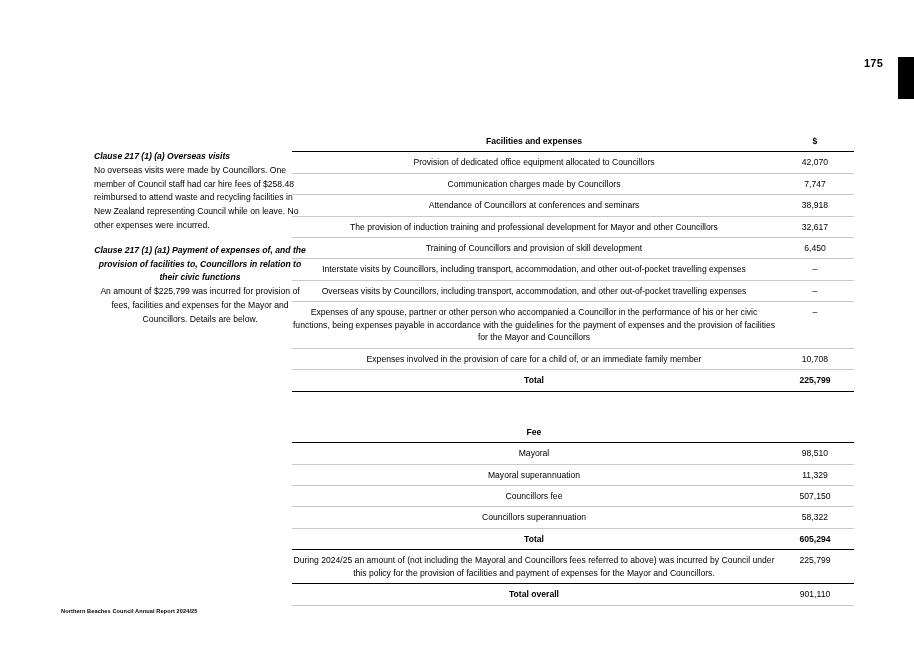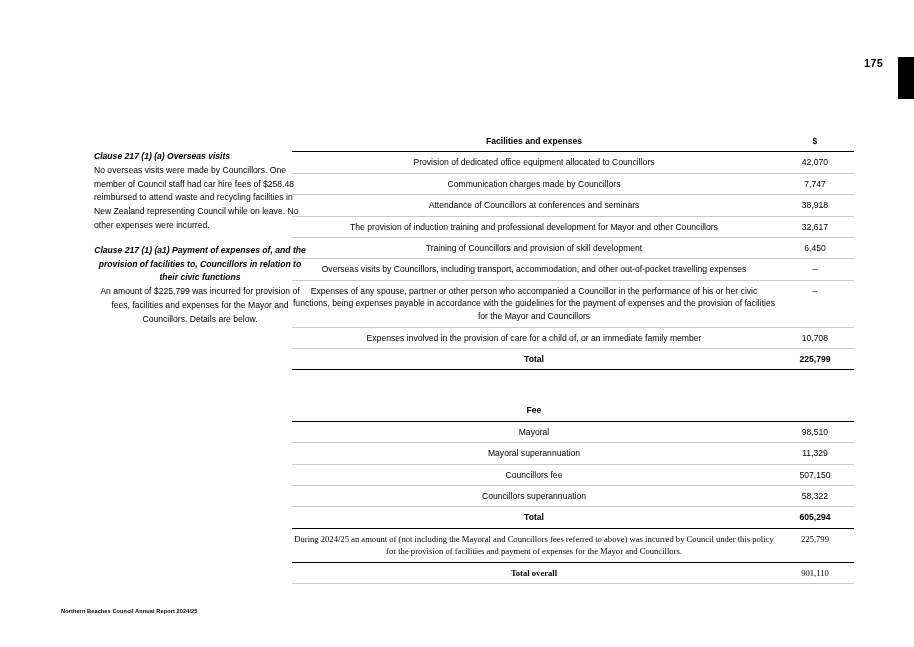--- a/index.html
+++ b/index.html
@@ -101,21 +101,20 @@
   .section-gap {
     height: 30px;
   }
   .multiline {
     line-height: 12.6px;
   }
   .note-table td {
     border-bottom: none;
     padding-top: 9px;
     padding-bottom: 7px;
-    font-family: Liberation Serif, serif;
   }
   .note-table tr.note-row td {
     border-bottom: 0.8px solid #000000;
   }
   .footer {
     position: absolute;
     top: 608px;
     left: 61px;
     font-size: 5.6px;
     font-weight: bold;
@@ -166,20 +165,24 @@
         </tr>
         <tr>
           <td>The provision of induction training and professional development for Mayor and other Councillors</td>
           <td class="num">32,617</td>
         </tr>
         <tr>
           <td>Training of Councillors and provision of skill development</td>
           <td class="num">6,450</td>
         </tr>
         <tr>
+          <td>Interstate visits by Councillors, including transport, accommodation, and other out-of-pocket travelling expenses</td>
+          <td class="num">–</td>
+        </tr>
+        <tr>
           <td>Overseas visits by Councillors, including transport, accommodation, and other out-of-pocket travelling expenses</td>
           <td class="num">–</td>
         </tr>
         <tr>
           <td class="multiline">Expenses of any spouse, partner or other person who accompanied a Councillor in the performance of his or her civic functions, being expenses payable in accordance with the guidelines for the payment of expenses and the provision of facilities for the Mayor and Councillors</td>
           <td class="num">–</td>
         </tr>
         <tr>
           <td>Expenses involved in the provision of care for a child of, or an immediate family member</td>
           <td class="num">10,708</td>

